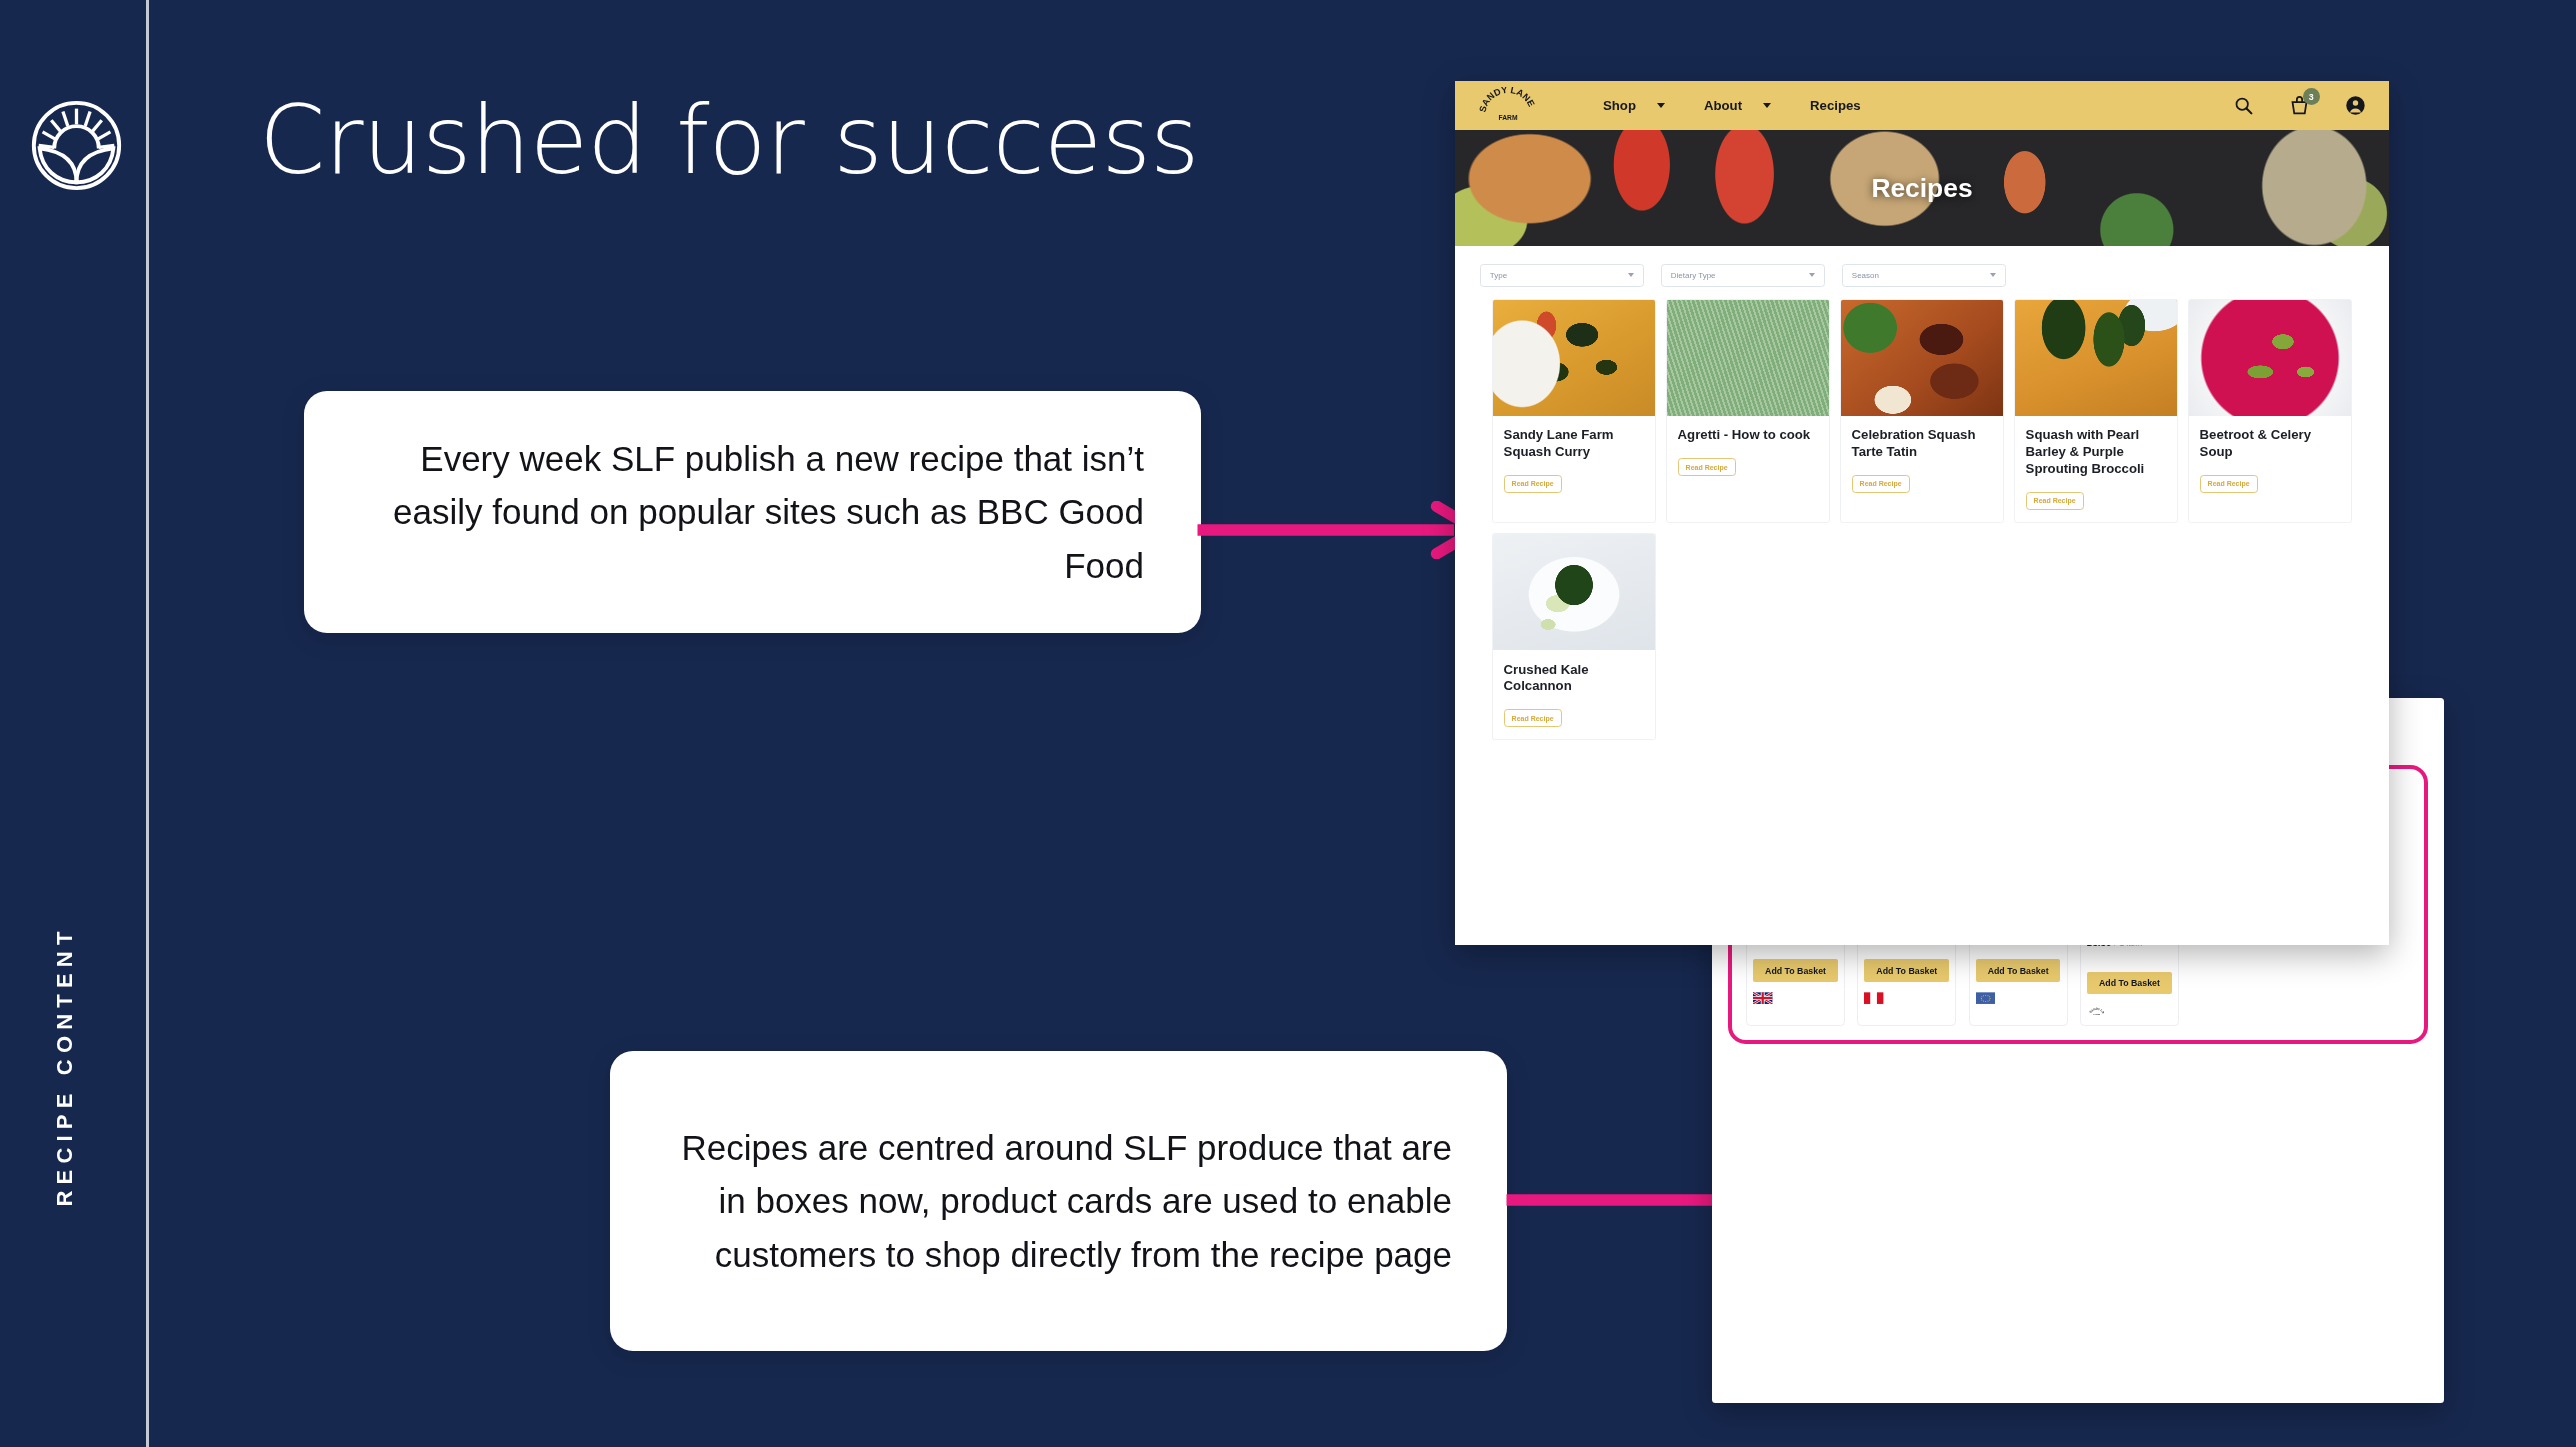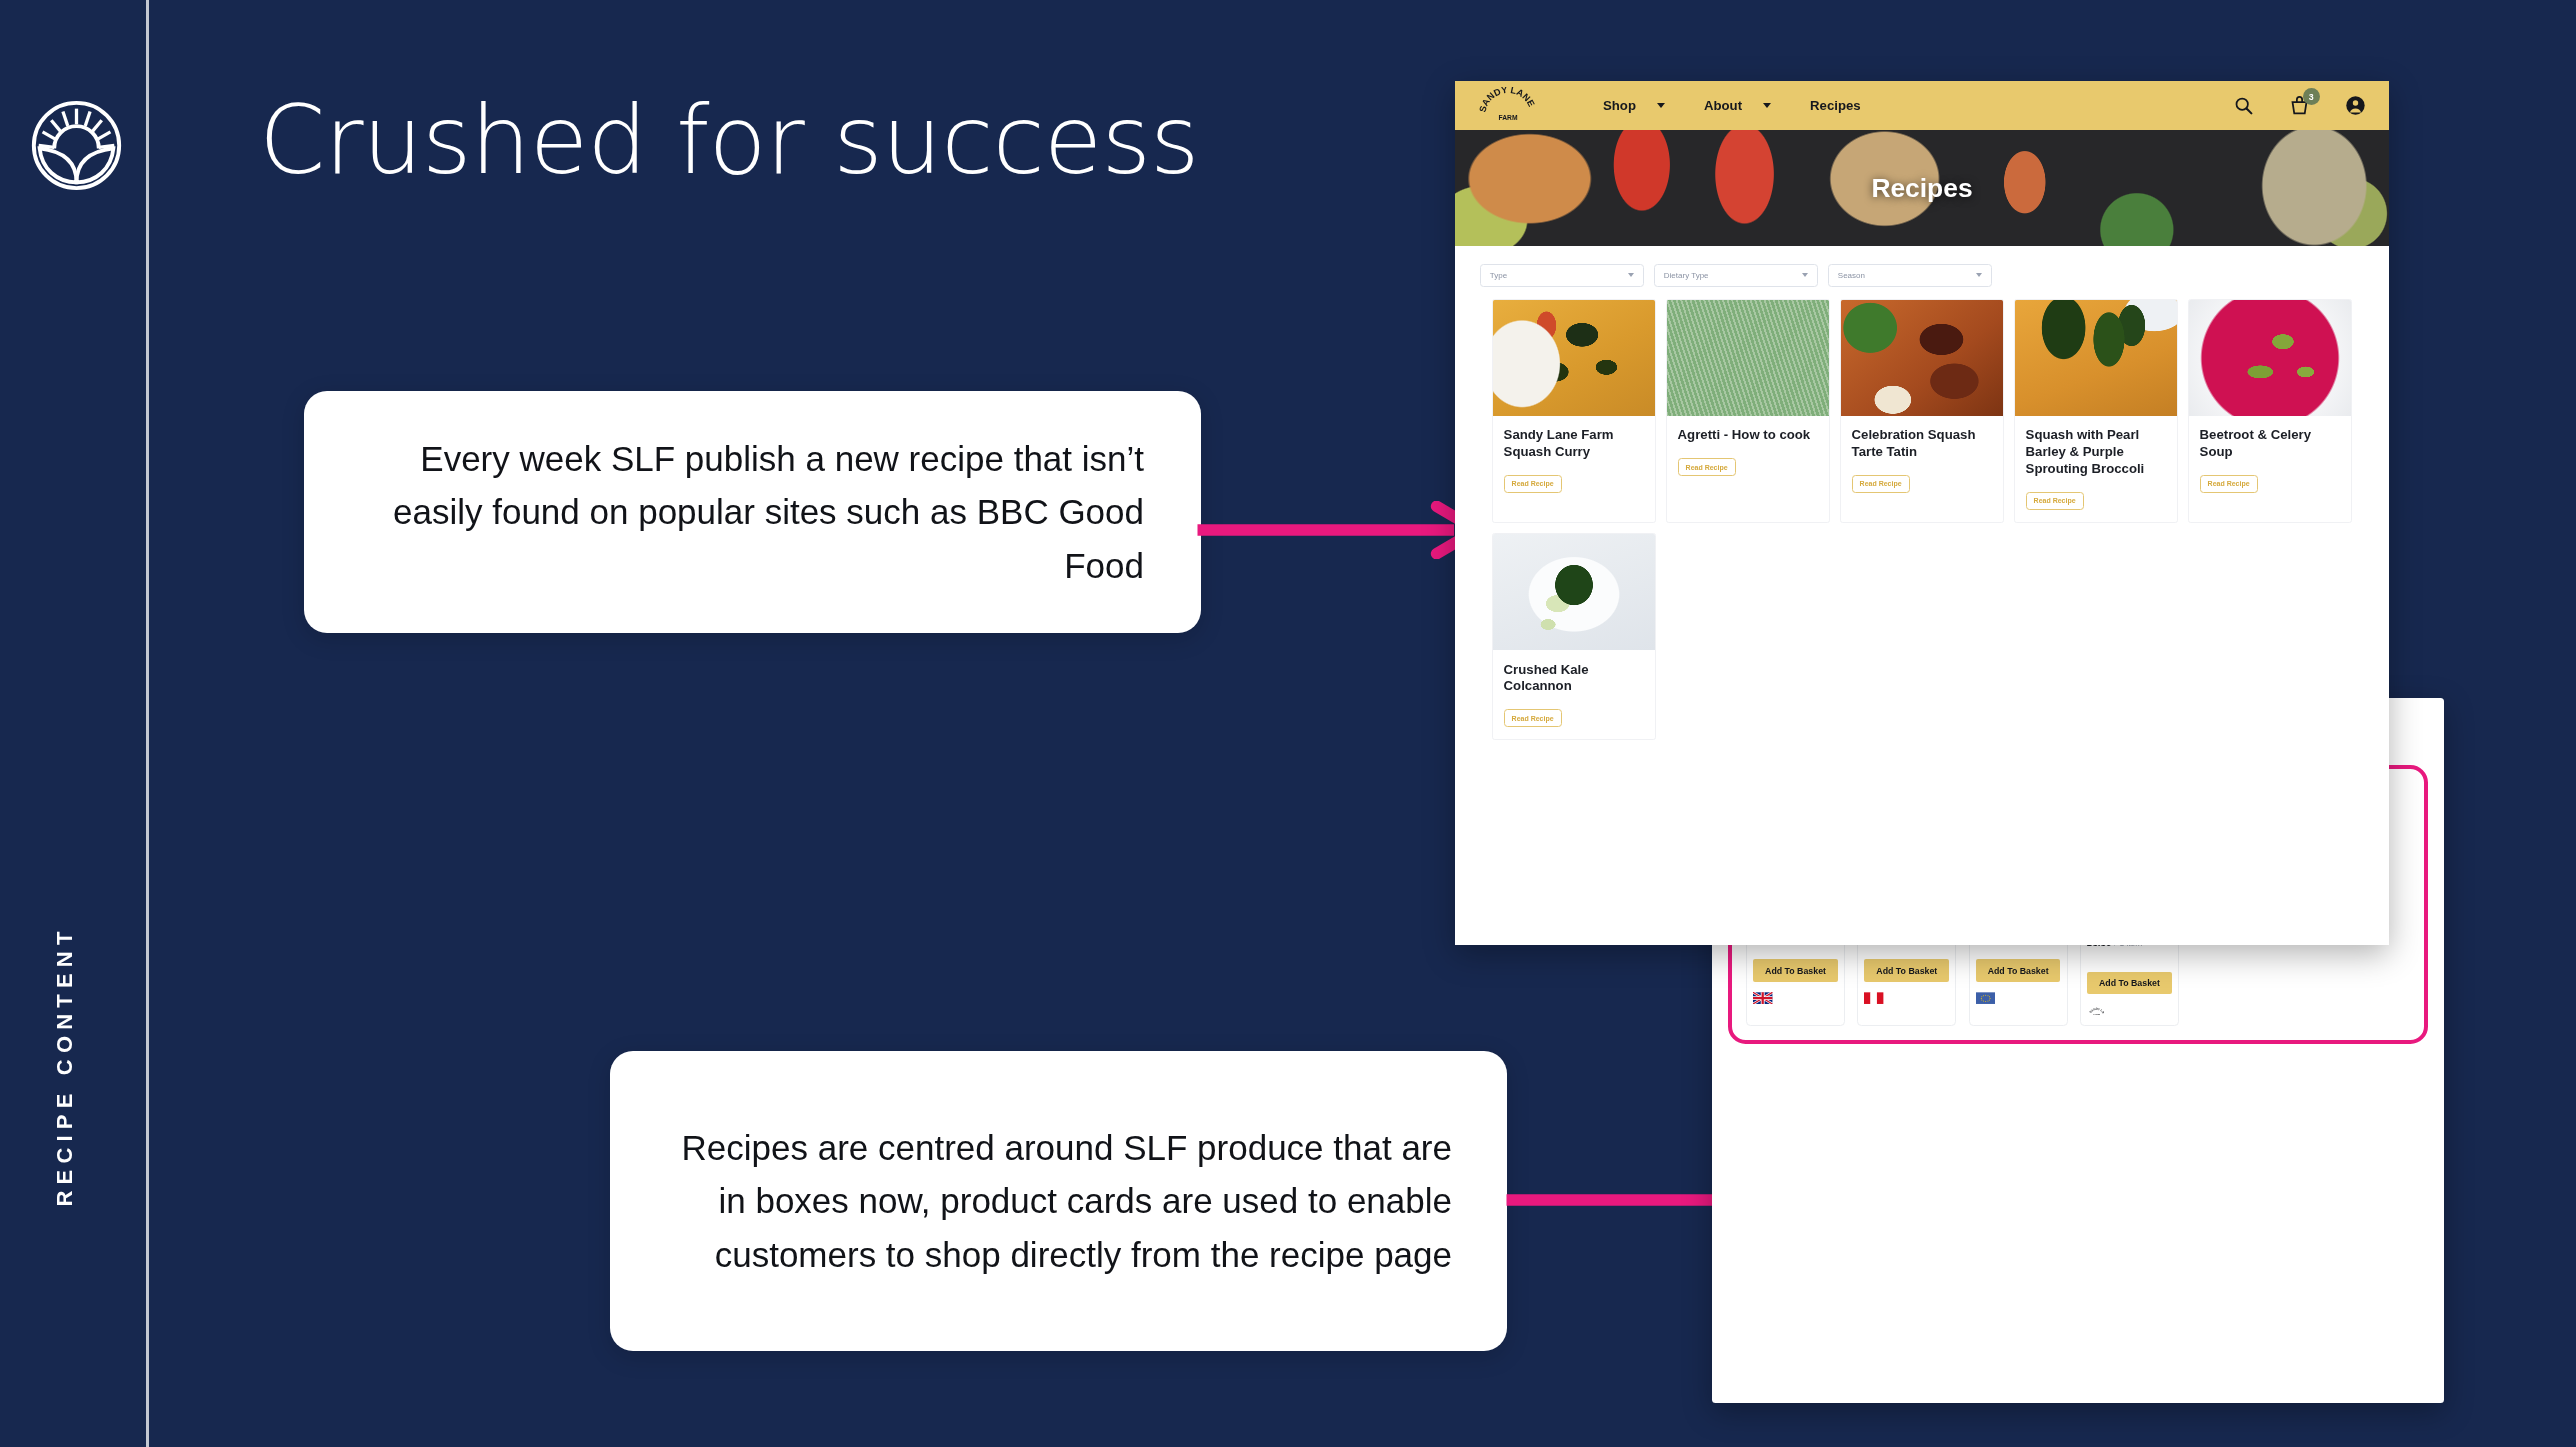--- a/index.html
+++ b/index.html
@@ -93,21 +93,21 @@
       radial-gradient(ellipse  62px 62px at 96% 72%, #9aa85a 0 56%, transparent 58%),
       #272729;
   }
   .hero-title {
     position: absolute; left: 0; right: 0; top: 50%; transform: translateY(-50%);
     text-align: center; color: #fff; font-size: 26.4px; font-weight: 700;
     text-shadow: 0 1.8px 8px rgba(0,0,0,.65);
   }
 
   
-  .filters { display: flex; gap: 10px; padding: 17.6px 25px 12.3px; }
+  .filters { display: flex; gap: 17px; padding: 17.6px 25px 12.3px; }
   .filter {
     height: 23px; border: 0.9px solid #dfe3ea; border-radius: 3.5px;
     display: flex; align-items: center; padding: 0 8.8px;
     color: #8b93a4; font-size: 8px; cursor: pointer; background: #fff;
   }
   .filter span:first-child { flex: 1; }
   .f-caret { width: 0; height: 0; border-left: 3.5px solid transparent;
              border-right: 3.5px solid transparent; border-top: 4.4px solid #9aa2b2; }
   #filter-type { width: 164px; }
   #filter-dietary { width: 164px; }

